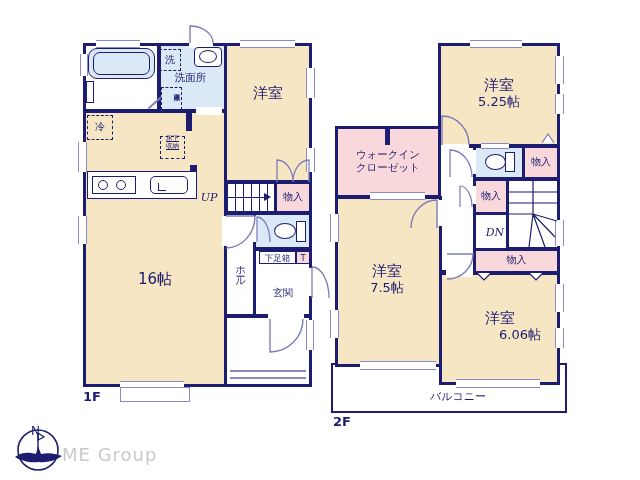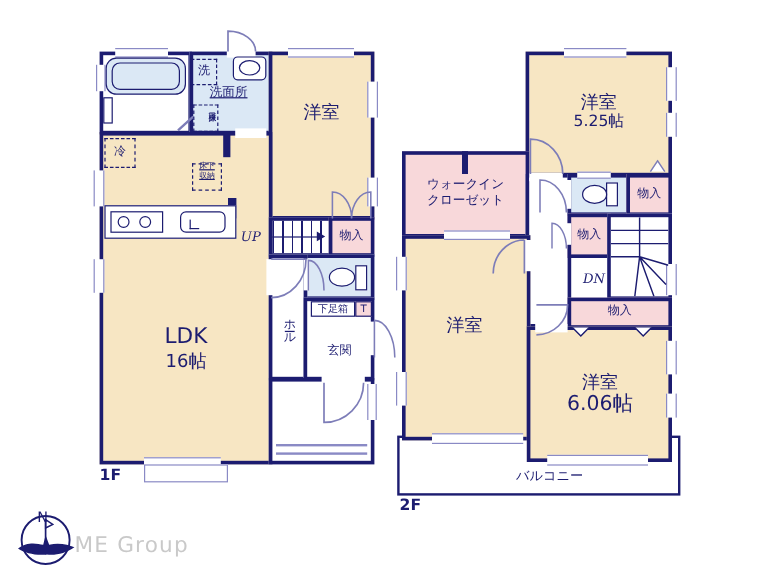--- a/index.html
+++ b/index.html
@@ -70,21 +70,21 @@
   <div class="abs" style="left:93px;top:52px;width:57px;height:23px;border:1px solid var(--wall);border-radius:7px;"></div>
   <div class="abs" style="left:86px;top:81px;width:8px;height:22px;border:1px solid var(--wall);background:#fff;"></div>
   <div class="abs" style="left:146px;top:102px;width:17px;height:1.5px;background:var(--line);transform:rotate(-42deg);"></div>
 
   <div class="abs dash" style="left:159px;top:49px;width:22px;height:22px;"></div>
   <div class="abs t" style="left:159px;top:54px;width:22px;font-size:10px;">洗</div>
 
   <div class="abs" style="left:194px;top:47px;width:28px;height:20px;border:1.5px solid var(--wall);border-radius:4px;background:#fff;"></div>
   <div class="abs" style="left:199px;top:50px;width:18px;height:13px;border:1px solid var(--wall);border-radius:50%;"></div>
 
-  <div class="abs t" style="left:163px;top:71px;width:55px;font-size:10.5px;text-decoration:underline;">洗面所</div>
+  <div class="abs t" style="left:163px;top:71px;width:55px;font-size:10.5px;">洗面所</div>
 
   <div class="abs dash vtext" style="left:161px;top:87px;width:21px;height:23px;font-size:6.5px;color:var(--wall);line-height:1;padding:1px;">
     <span>床下</span><span>点検口</span>
   </div>
 
   <div class="abs dash" style="left:87px;top:115px;width:26px;height:25px;"></div>
   <div class="abs t" style="left:87px;top:121px;width:26px;font-size:10px;">冷</div>
 
   <div class="abs dash" style="left:160px;top:136px;width:25px;height:23px;"></div>
   <div class="abs t" style="left:160px;top:134px;width:25px;font-size:6.5px;line-height:1.3;text-decoration:underline;">
@@ -96,21 +96,20 @@
   <div class="abs" style="left:92px;top:176px;width:44px;height:18px;border:1px solid var(--wall);"></div>
   <div class="abs" style="left:98px;top:180px;width:10px;height:10px;border:1px solid var(--wall);border-radius:50%;"></div>
   <div class="abs" style="left:116px;top:180px;width:10px;height:10px;border:1px solid var(--wall);border-radius:50%;"></div>
   <div class="abs" style="left:150px;top:176px;width:38px;height:18px;border:1px solid var(--wall);border-radius:5px;"></div>
   <div class="abs" style="left:158px;top:183px;width:8px;height:8px;border:1px solid var(--wall);border-right:none;border-top:none;"></div>
 
   <div class="abs t" style="left:227px;top:84px;width:82px;">
     <div style="font-size:15px;">洋室</div>
   </div>
   <div class="abs t" style="left:105px;top:270px;width:100px;">
-    <div style="font-size:18px;">LDK</div>
     <div style="font-size:15px;">16帖</div>
   </div>
   <div class="abs t" style="left:196px;top:191px;width:26px;font-size:11px;font-style:italic;font-family:'DejaVu Serif','Liberation Serif',serif;text-align:center;">UP</div>
   <div class="abs" style="left:227px;top:196.5px;width:38px;height:1.4px;background:var(--wall);"></div>
   <div class="abs" style="left:264px;top:193px;width:0;height:0;border-left:7px solid var(--wall);border-top:4px solid transparent;border-bottom:4px solid transparent;"></div>
   <div class="abs t" style="left:274px;top:191px;width:38px;font-size:10px;">物入</div>
   <div class="abs t vtext" style="left:234px;top:240px;height:60px;font-size:10px;">ホール</div>
   <div class="abs" style="left:259px;top:251px;width:37px;height:13px;border:1.5px solid var(--wall);background:#fff;"></div>
   <div class="abs t" style="left:259px;top:253px;width:37px;font-size:8.5px;">下足箱</div>
   <div class="abs" style="left:296px;top:251px;width:14px;height:13px;border:1.5px solid var(--wall);background:var(--pink);"></div>
@@ -179,24 +178,25 @@
   <div class="abs t" style="left:340px;top:148px;width:96px;font-size:10.5px;">
     <div>ウォークイン</div>
     <div>クローゼット</div>
   </div>
   <div class="abs t" style="left:522px;top:156px;width:38px;font-size:10px;">物入</div>
   <div class="abs t" style="left:473px;top:190px;width:36px;font-size:10px;">物入</div>
   <div class="abs t" style="left:473px;top:254px;width:87px;font-size:10px;">物入</div>
   <div class="abs t" style="left:484px;top:226px;width:22px;font-size:11px;font-style:italic;font-family:'DejaVu Serif','Liberation Serif',serif;">DN</div>
   <div class="abs t" style="left:346px;top:262px;width:82px;">
     <div style="font-size:15px;">洋室</div>
+    <div style="font-size:13px;">7.5帖</div>
   </div>
   <div class="abs t" style="left:459px;top:309px;width:82px;">
     <div style="font-size:15px;">洋室</div>
-    <div style="font-size:17px;">6.06帖</div>
+    <div style="font-size:13px;text-align:right;">6.06帖</div>
   </div>
   <div class="abs t" style="left:333px;top:414px;width:30px;font-size:13px;font-weight:bold;text-align:left;">2F</div>
 
   <div class="abs" style="left:505px;top:152px;width:10px;height:20px;border:1.5px solid var(--wall);background:#fff;"></div>
   <div class="abs" style="left:485px;top:154px;width:21px;height:16px;border:1.5px solid var(--wall);border-radius:50%;background:#fff;"></div>
 
   <svg class="abs" style="left:509px;top:181px;" width="48" height="66">
     <path d="M24,0 V33 M0,11 H48 M0,22 H48 M0,33 H24 M24,33 L48,40 M24,33 L46,56 M24,33 L36,66 M24,33 L20,66" fill="none" stroke="var(--wall)" stroke-width="1.2"></path>
   </svg>
 

